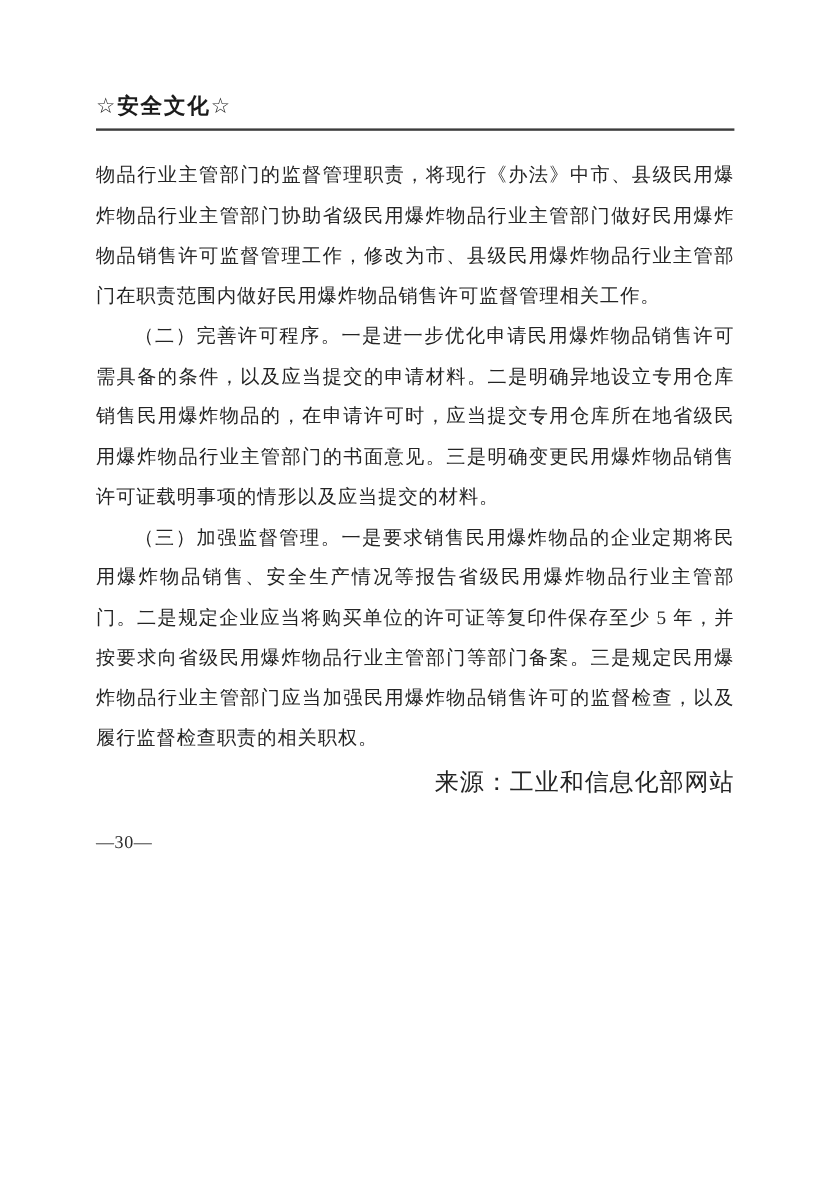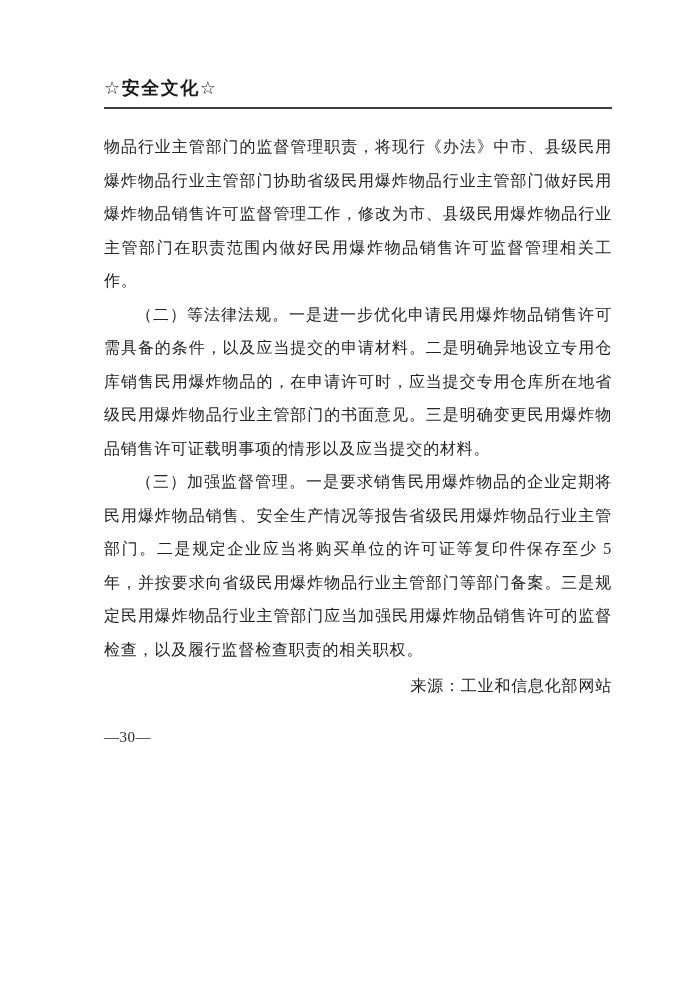--- a/index.html
+++ b/index.html
@@ -7,21 +7,21 @@
     padding: 0;
     background: #ffffff;
   }
   .page {
     position: relative;
     width: 700px;
     height: 990px;
     margin: 0;
     background: #ffffff;
     box-sizing: border-box;
-    padding: 76px 88px 0 104px;
+    padding: 76px 88px 0 80px;
     font-family: "Liberation Serif", "DejaVu Serif", serif;
     color: #222222;
     overflow: hidden;
   }
   .header-title {
     font-family: "Liberation Sans", "DejaVu Sans", sans-serif;
     font-weight: bold;
     font-size: 18px;
     line-height: 24px;
     letter-spacing: 1.5px;
@@ -43,21 +43,21 @@
     line-height: 33.5px;
     letter-spacing: 0.8px;
     text-align: justify;
     text-justify: inter-character;
     color: #242424;
   }
   .body-text p.indent {
     text-indent: 2em;
   }
   .source-line {
-    font-size: 16px;
+    font-size: 20px;
     line-height: 33.5px;
     letter-spacing: 0.8px;
     text-align: right;
     color: #242424;
     margin-top: 3px;
   }
   .page-number {
     font-size: 15px;
     line-height: 20px;
     letter-spacing: 0.5px;
@@ -69,21 +69,21 @@
 <body>
 
 <div class="page">
 
   <div class="header-title">☆安全文化☆</div>
 
   <hr class="header-rule">
 
   <div class="body-text">
     <p>物品行业主管部门的监督管理职责，将现行《办法》中市、县级民用爆炸物品行业主管部门协助省级民用爆炸物品行业主管部门做好民用爆炸物品销售许可监督管理工作，修改为市、县级民用爆炸物品行业主管部门在职责范围内做好民用爆炸物品销售许可监督管理相关工作。</p>
-    <p class="indent">（二）等法律法规。一是进一步优化申请民用爆炸物品销售许可需具备的条件，以及应当提交的申请材料。二是明确异地设立专用仓库销售民用爆炸物品的，在申请许可时，应当提交专用仓库所在地省级民用爆炸物品行业主管部门的书面意见。三是明确变更民用爆炸物品销售许可证载明事项的情形以及应当提交的材料。</p>
+    <p class="indent">（二）完善许可程序。一是进一步优化申请民用爆炸物品销售许可需具备的条件，以及应当提交的申请材料。二是明确异地设立专用仓库销售民用爆炸物品的，在申请许可时，应当提交专用仓库所在地省级民用爆炸物品行业主管部门的书面意见。三是明确变更民用爆炸物品销售许可证载明事项的情形以及应当提交的材料。</p>
     <p class="indent">（三）加强监督管理。一是要求销售民用爆炸物品的企业定期将民用爆炸物品销售、安全生产情况等报告省级民用爆炸物品行业主管部门。二是规定企业应当将购买单位的许可证等复印件保存至少 5 年，并按要求向省级民用爆炸物品行业主管部门等部门备案。三是规定民用爆炸物品行业主管部门应当加强民用爆炸物品销售许可的监督检查，以及履行监督检查职责的相关职权。</p>
   </div>
 
   <div class="source-line">来源：工业和信息化部网站</div>
 
   <div class="page-number">—30—</div>
 
 </div>
 
 </body></html>

